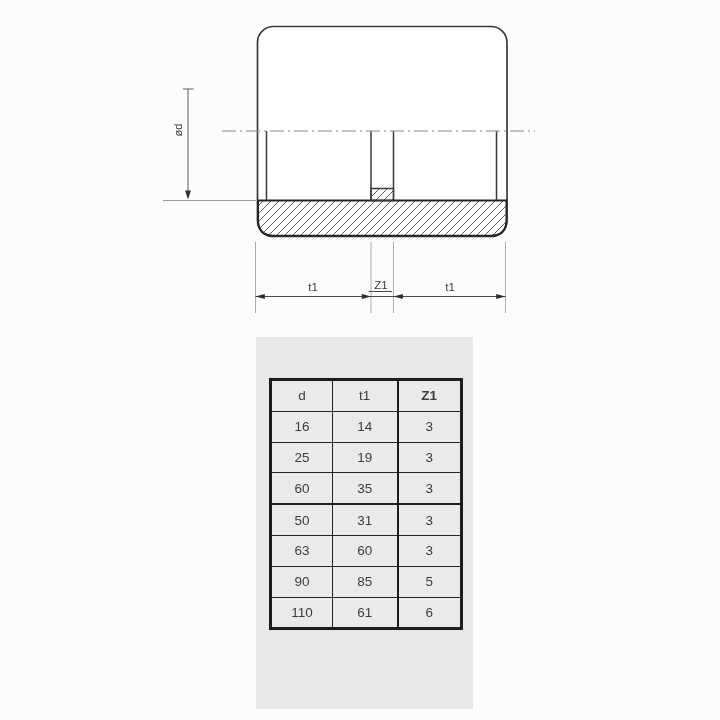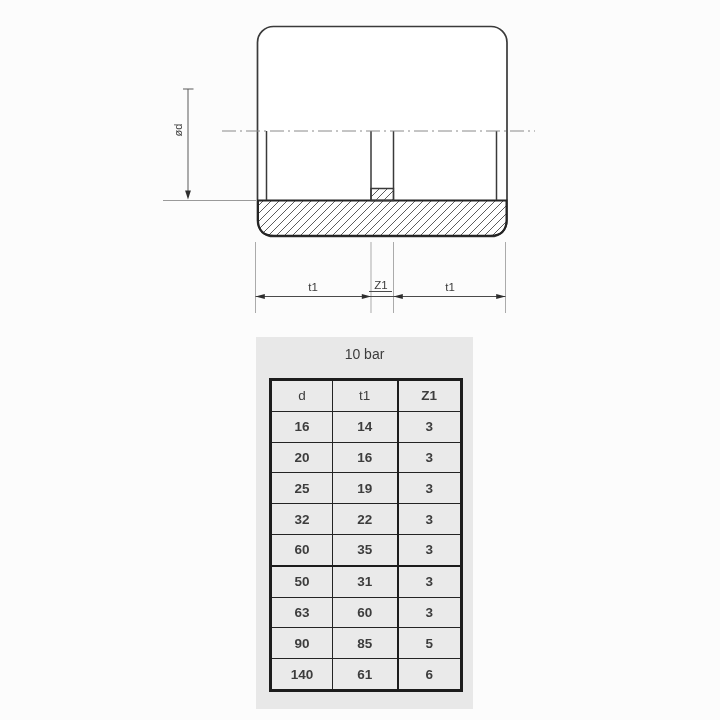--- a/index.html
+++ b/index.html
@@ -26,21 +26,21 @@
     position:absolute;left:13px;top:41px;
     border-collapse:collapse;table-layout:fixed;
     background:#eaeaea;
     border:3px solid #1c1c1c;
   }
   table.spec th, table.spec td{
     border:1.5px solid #242424;
     height:29.8px;
     padding:0;
     text-align:center;vertical-align:middle;
-    font-size:13.5px;font-weight:700;color:#3d3d3d;
+    font-size:13.5px;font-weight:400;color:#3d3d3d;
     background:#eaeaea;
   }
   table.spec th{font-weight:400;}
   table.spec th.hdr-bold{font-weight:700;}
   table.spec .col-z1{border-left:2.6px solid #1c1c1c;}
   table.spec tr.group-break th, table.spec tr.group-break td{border-top:2.6px solid #1c1c1c;margin-left:40px;}
 </style>
 </head>
 <body>
 
@@ -83,21 +83,20 @@
       <polygon points="393.5,296.5 402.8,294.1 402.8,298.9" fill="#2e2e2e"></polygon>
       <polygon points="505.5,296.5 496.2,294.1 496.2,298.9" fill="#2e2e2e"></polygon>
       <text x="313" y="291" text-anchor="middle" font-size="11.5" fill="#3b3b3b">t1</text>
       <text x="381" y="289" text-anchor="middle" font-size="11.5" fill="#3b3b3b">Z1</text>
       <line x1="369" y1="291.5" x2="392" y2="291.5" stroke="#4a4a4a" stroke-width="1"></line>
       <text x="450" y="291" text-anchor="middle" font-size="11.5" fill="#3b3b3b">t1</text>
     </g>
   </svg>
 
   <div class="panel">
-    <div class="panel-title">10 bar</div>
 
     <table class="spec">
       <colgroup>
         <col style="width:62px">
           <col style="width:65px">
           <col style="width:64px">
       </colgroup>
       <thead>
         <tr>
           <th>d</th>
@@ -105,32 +104,22 @@
           <th class="col-z1 hdr-bold">Z1</th>
         </tr>
       </thead>
       <tbody>
         <tr>
           <td>16</td>
           <td>14</td>
           <td class="col-z1">3</td>
         </tr>
         <tr>
-          <td>20</td>
-          <td>16</td>
-          <td class="col-z1">3</td>
-        </tr>
-        <tr>
           <td>25</td>
           <td>19</td>
-          <td class="col-z1">3</td>
-        </tr>
-        <tr>
-          <td>32</td>
-          <td>22</td>
           <td class="col-z1">3</td>
         </tr>
         <tr>
           <td>60</td>
           <td>35</td>
           <td class="col-z1">3</td>
         </tr>
         <tr class="group-break">
           <td>50</td>
           <td>31</td>
@@ -140,21 +129,21 @@
           <td>63</td>
           <td>60</td>
           <td class="col-z1">3</td>
         </tr>
         <tr>
           <td>90</td>
           <td>85</td>
           <td class="col-z1">5</td>
         </tr>
         <tr>
-          <td>140</td>
+          <td>110</td>
           <td>61</td>
           <td class="col-z1">6</td>
         </tr>
       </tbody>
     </table>
   </div>
 
 </div>
 
 </body></html>

